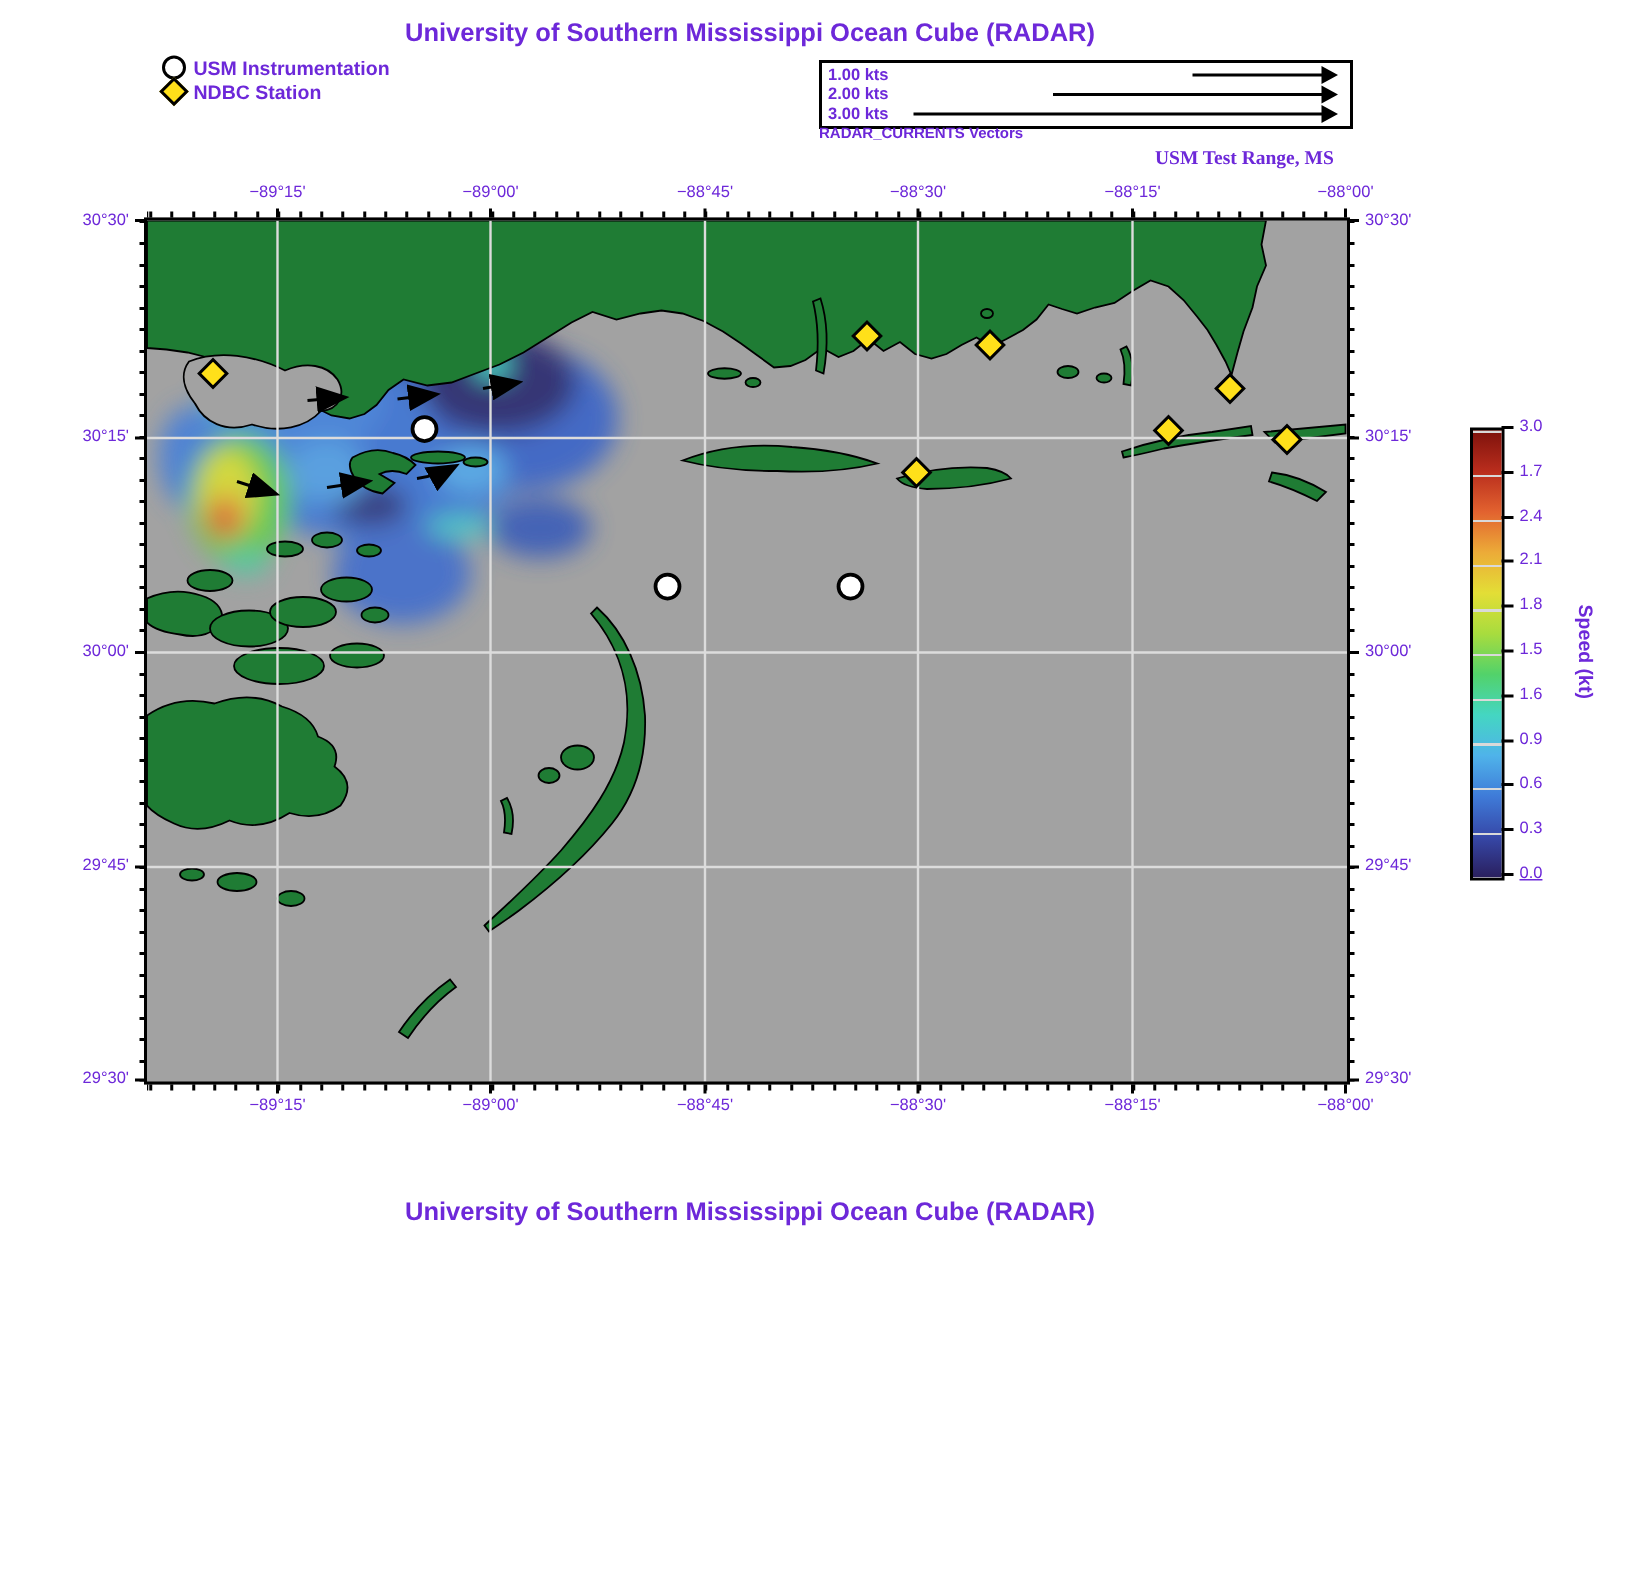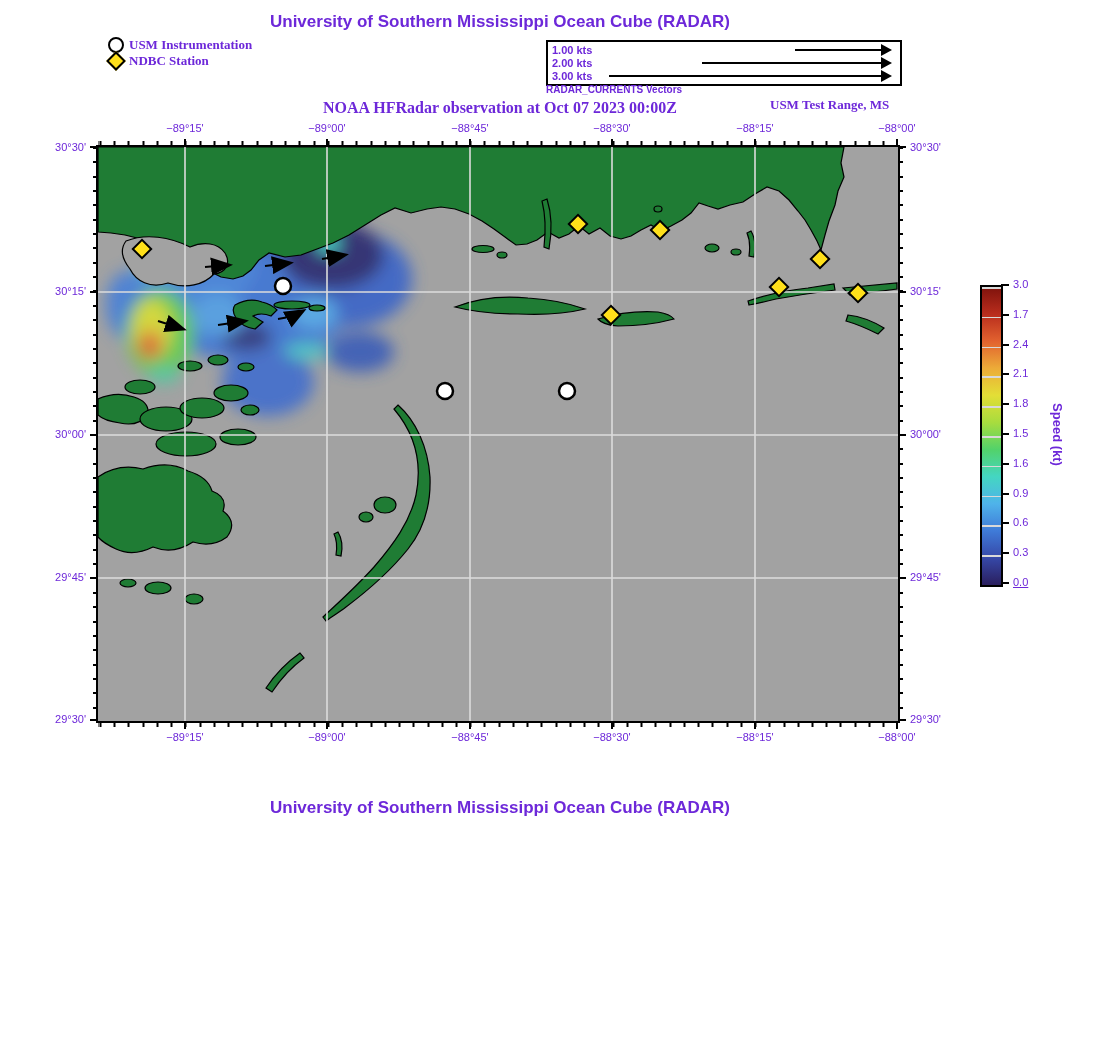--- a/index.html
+++ b/index.html
@@ -7,21 +7,21 @@
           font-family:"Liberation Sans", sans-serif;color:#6d28d9;}
   .abs{position:absolute;}
   .title-top{left:0;top:12px;width:1000px;text-align:center;font-size:17px;font-weight:bold;}
   .title-bottom{left:0;top:798px;width:1000px;text-align:center;font-size:17px;font-weight:bold;}
   .subtitle{left:0;top:99px;width:1000px;text-align:center;font-size:16px;font-weight:bold;
             font-family:"Liberation Serif", serif;}
   .region-label{left:770px;top:97px;width:200px;font-size:13px;font-weight:bold;
             font-family:"Liberation Serif", serif;}
   
   .leg-row{position:absolute;left:108px;height:16px;display:flex;align-items:center;gap:5px;
-           font-size:13px;font-weight:bold;font-family:Liberation Serif, serif;}
+           font-size:13px;font-weight:bold;}
   .leg-circle{width:12px;height:12px;border:2.5px solid #000;border-radius:50%;background:#fff;}
   .leg-diamond{width:10px;height:10px;background:#ffe01a;border:2px solid #000;transform:rotate(45deg);margin:1px;}
   
   .vecbox{left:546px;top:40px;width:352px;height:42px;border:2px solid #000;background:#fff;}
   .vrow{position:absolute;left:0;width:100%;height:14px;}
   .vrow .vlab{position:absolute;left:4px;top:0;font-size:11px;font-weight:bold;line-height:14px;}
   .vline{position:absolute;top:6px;height:2px;background:#000;}
   .vhead{position:absolute;top:1px;width:0;height:0;border-left:11px solid #000;
          border-top:6px solid transparent;border-bottom:6px solid transparent;}
   .veccaption{left:546px;top:84px;font-size:10px;font-weight:bold;}
@@ -51,21 +51,20 @@
   .cbar-lab{left:1013px;width:34px;font-size:11px;}
   .cbar-title{left:1026px;top:427px;font-size:13px;font-weight:bold;transform:rotate(90deg);
       transform-origin:center;white-space:nowrap;}
 </style>
 </head>
 <body>
 
 <div id="canvas">
 
   <div class="abs title-top">University of Southern Mississippi Ocean Cube (RADAR)</div>
-  <div class="abs subtitle">NOAA HFRadar observation at Oct 07 2023 00:00Z</div>
   <div class="abs region-label">USM Test Range, MS</div>
   <div class="abs title-bottom">University of Southern Mississippi Ocean Cube (RADAR)</div>
 
   <div class="leg-row" style="top:37px;">
     <span class="leg-circle"></span>
     <span>USM Instrumentation</span>
   </div>
   <div class="leg-row" style="top:53px;">
     <span class="leg-diamond"></span>
     <span>NDBC Station</span>

